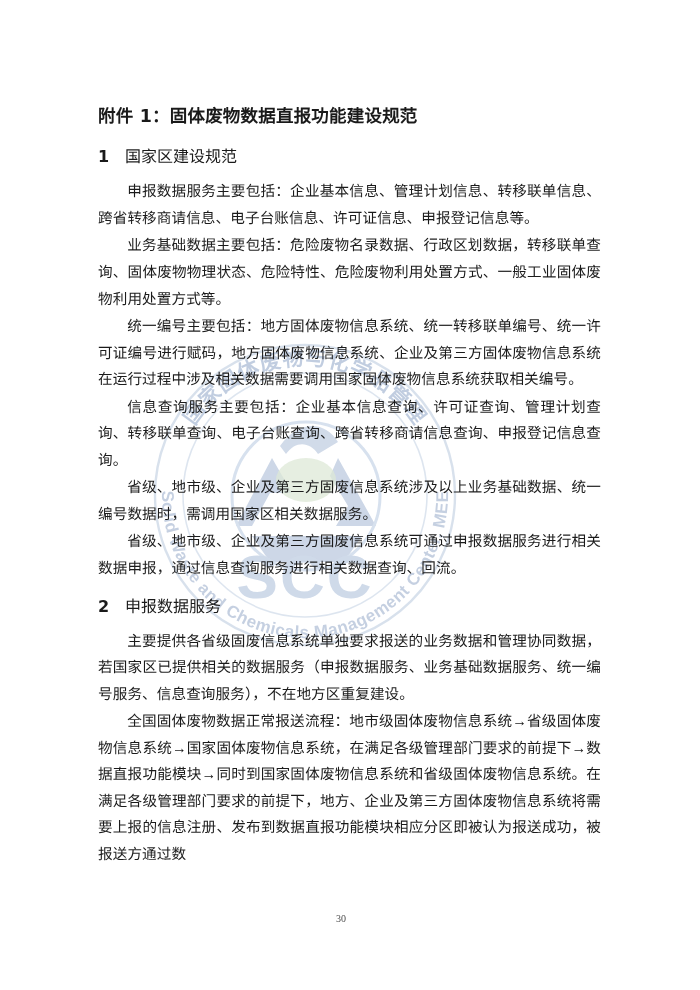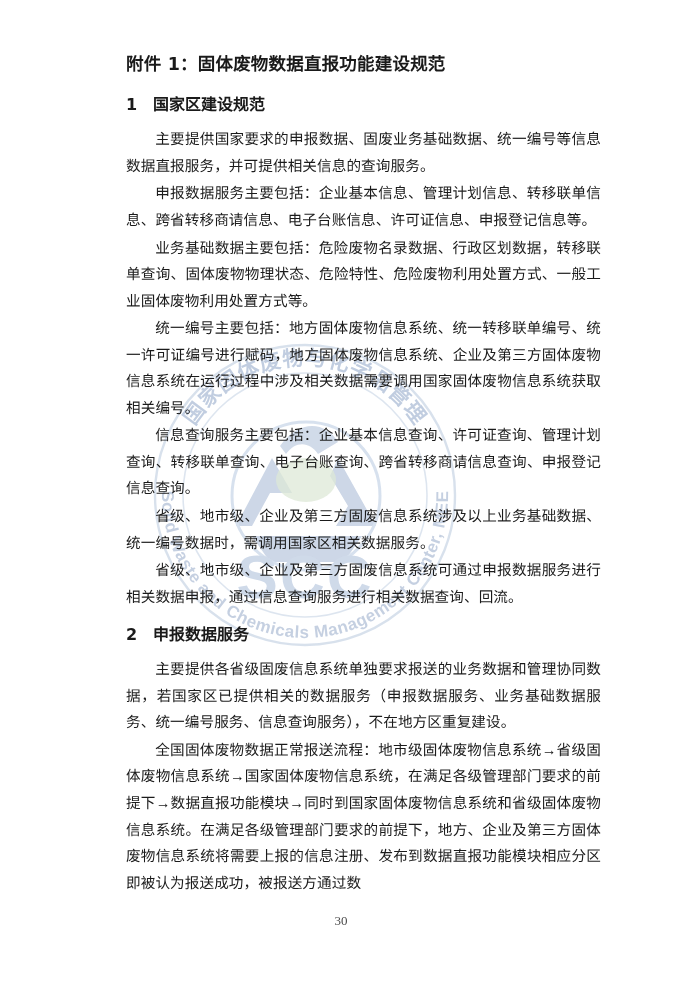--- a/index.html
+++ b/index.html
@@ -31,23 +31,22 @@
     pointer-events: none;
     z-index: 1;
     opacity: 0.55;
   }
   .watermark svg { display: block; width: 100%; height: 100%; }
 
   
   .content {
     position: relative;
     z-index: 2;
-    padding: 52px 99px 0 98px;
+    padding: 104px 99px 0 98px;
     box-sizing: border-box;
-    margin-left: 28px;
   }
 
   .doc-title {
     font-family: "DejaVu Sans", "Liberation Sans", sans-serif;
     font-size: 17.5px;
     font-weight: bold;
     letter-spacing: 0.2px;
     margin: 0 0 16px 0;
     line-height: 1.45;
     color: #1a1a1a;
@@ -61,42 +60,42 @@
     line-height: 1.5;
     color: #1a1a1a;
     display: flex;
     align-items: baseline;
   }
   .section-heading .sec-num {
     display: inline-block;
     min-width: 27px;
     font-weight: bold;
   }
-  .section-heading .sec-text { font-weight: bold; }
+  .section-heading .sec-text { font-weight: normal; }
 
   p.body-text {
     font-family: "Liberation Serif", "DejaVu Serif", serif;
     font-size: 14.6px;
     line-height: 1.82;
     margin: 0 0 1px 0;
     text-indent: 2em;
     text-align: justify;
     text-justify: inter-ideograph;
     color: #1b1b1b;
     letter-spacing: 0.1px;
   }
 
   .page-number {
     position: absolute;
     left: 0;
     right: 18px;
     top: 913px;
     text-align: center;
     font-family: "Liberation Serif", "DejaVu Serif", serif;
-    font-size: 13px;
+    font-size: 10px;
     color: #4a4a4a;
     z-index: 2;
   }
 
   
   .wm-ring-text  { font-family: "Liberation Sans", sans-serif; font-size: 21px; font-weight: bold; fill: #8fa6c8; letter-spacing: 1px; }
   .wm-ring-text-en { font-family: "Liberation Sans", sans-serif; font-size: 17px; font-weight: bold; fill: #97aac9; letter-spacing: 0.5px; }
   .wm-mono { font-family: "Liberation Sans", sans-serif; font-size: 62px; font-weight: bold; fill: #a9bcd8; letter-spacing: 2px; }
 </style>
 </head>
@@ -137,21 +136,20 @@
 
   <div class="content">
 
     <h1 class="doc-title">附件 1：固体废物数据直报功能建设规范</h1>
 
     <h2 class="section-heading">
       <span class="sec-num">1</span>
       <span class="sec-text">国家区建设规范</span>
     </h2>
 
-    <p class="body-text">主要提供国家要求的申报数据、固废业务基础数据、统一编号等信息数据直报服务，并可提供相关信息的查询服务。</p>
     <p class="body-text">申报数据服务主要包括：企业基本信息、管理计划信息、转移联单信息、跨省转移商请信息、电子台账信息、许可证信息、申报登记信息等。</p>
     <p class="body-text">业务基础数据主要包括：危险废物名录数据、行政区划数据，转移联单查询、固体废物物理状态、危险特性、危险废物利用处置方式、一般工业固体废物利用处置方式等。</p>
     <p class="body-text">统一编号主要包括：地方固体废物信息系统、统一转移联单编号、统一许可证编号进行赋码，地方固体废物信息系统、企业及第三方固体废物信息系统在运行过程中涉及相关数据需要调用国家固体废物信息系统获取相关编号。</p>
     <p class="body-text">信息查询服务主要包括：企业基本信息查询、许可证查询、管理计划查询、转移联单查询、电子台账查询、跨省转移商请信息查询、申报登记信息查询。</p>
     <p class="body-text">省级、地市级、企业及第三方固废信息系统涉及以上业务基础数据、统一编号数据时，需调用国家区相关数据服务。</p>
     <p class="body-text">省级、地市级、企业及第三方固废信息系统可通过申报数据服务进行相关数据申报，通过信息查询服务进行相关数据查询、回流。</p>
 
     <h2 class="section-heading">
       <span class="sec-num">2</span>
       <span class="sec-text">申报数据服务</span>

